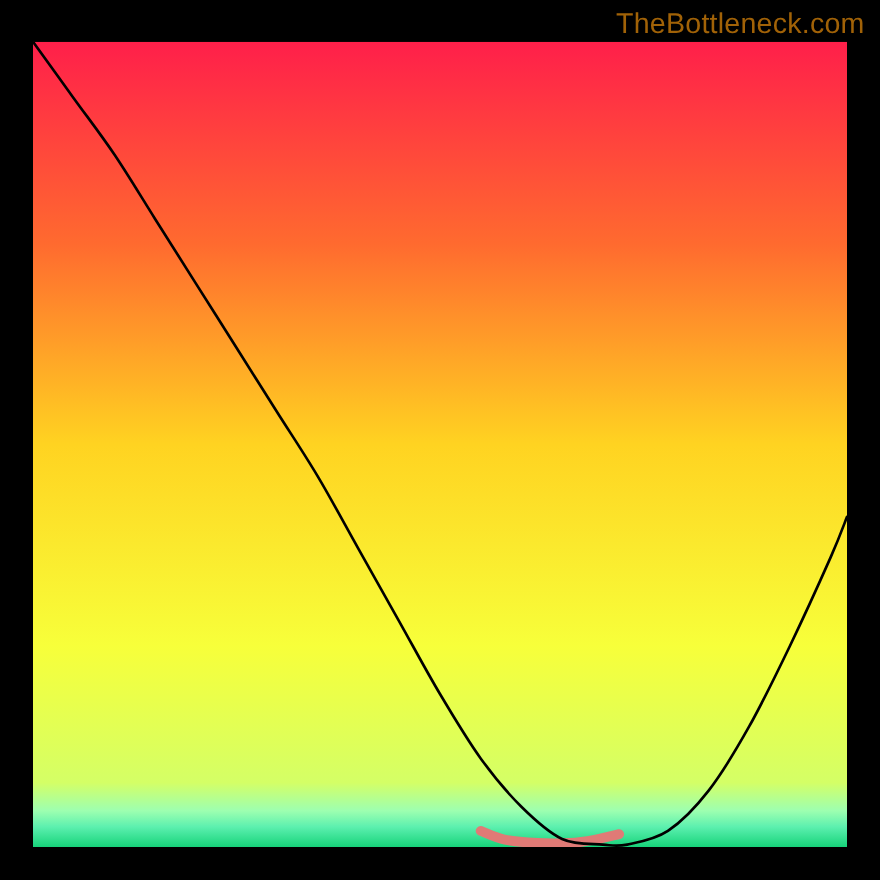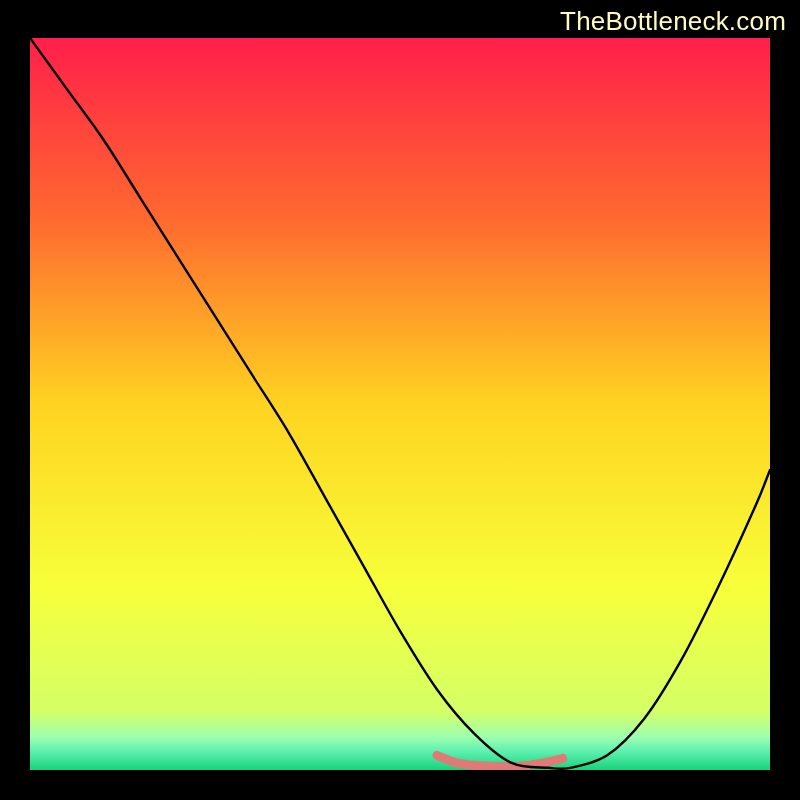--- a/index.html
+++ b/index.html
@@ -14,21 +14,21 @@
   .outer {
     position: relative;
     width: 800px;
     height: 800px;
     background: #000;
   }
   .attribution {
     position: absolute;
     top: 6px;
     right: 14px;
-    color: #fef9c3;
+    color: #a16207;
     font-size: 26px;
     font-weight: 500;
     letter-spacing: 0.2px;
     text-align: right;
   }
   .plot-frame {
     position: absolute;
     left: 30px;
     top: 38px;
     width: 740px;

